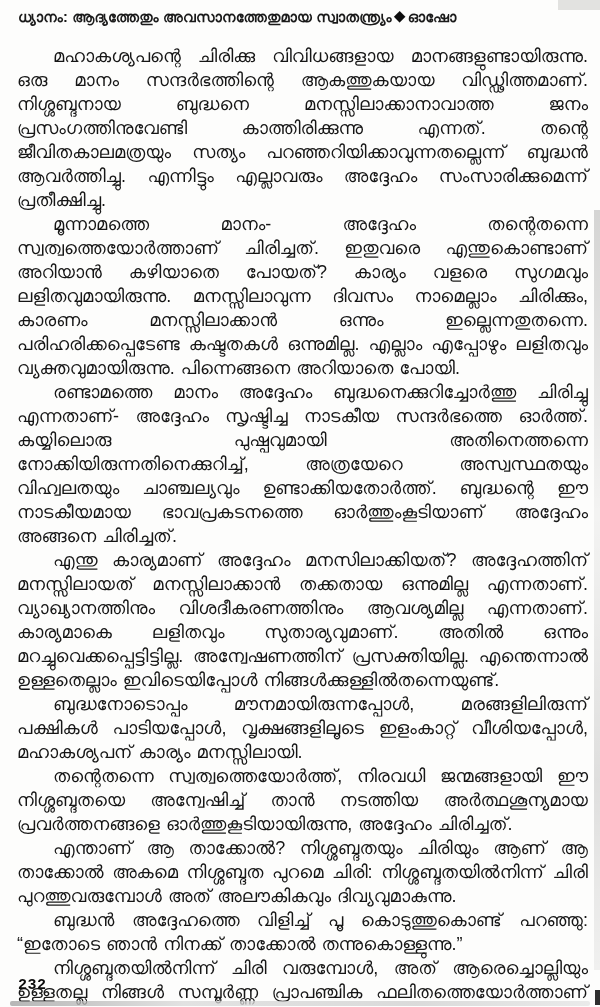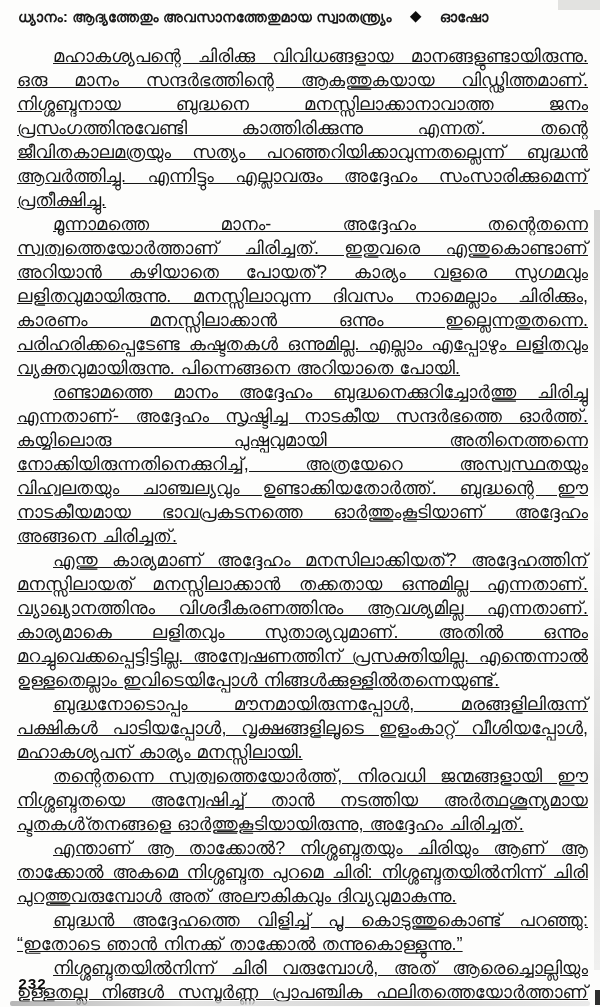--- a/index.html
+++ b/index.html
@@ -22,21 +22,21 @@
     top: 9px;
     left: 18px;
     right: 10px;
     font-size: 14.5px;
     font-weight: 700;
     letter-spacing: 0.2px;
     white-space: nowrap;
     color: #1a1a1a;
     display: flex;
     align-items: center;
-    gap: 18px;
+    gap: 2px;
   }
   .running-header .diamond {
     font-size: 15px;
     line-height: 1;
     transform: translateY(-1px);
     color: #0d0d0d;
   }
   .body-text {
     position: absolute;
     top: 44px;
@@ -44,21 +44,20 @@
     width: 571px;
     font-size: 18px;
     line-height: 24px;
     text-align: justify;
     color: #161616;
     word-spacing: 1px;
   }
   .body-text p {
     margin: 0;
     text-indent: 36px;
-    text-decoration: underline;
   }
   .page-number {
     position: absolute;
     left: 18px;
     top: 977px;
     font-size: 15px;
     font-weight: 700;
     letter-spacing: 0.5px;
     color: #0c0c0c;
     font-family: Liberation Mono, monospace;
@@ -110,21 +109,21 @@
     <span class="diamond">◆</span>
     <span>ഓഷോ</span>
   </div>
 
   <div class="body-text">
     <p>മഹാകശ്യപന്റെ ചിരിക്കു വിവിധങ്ങളായ മാനങ്ങളുണ്ടായിരുന്നു. ഒരു മാനം സന്ദർഭത്തിന്റെ ആകത്തുകയായ വിഡ്ഢിത്തമാണ്. നിശ്ശബ്ദനായ ബുദ്ധനെ മനസ്സിലാക്കാനാവാത്ത ജനം പ്രസംഗത്തിനുവേണ്ടി കാത്തിരിക്കുന്നു എന്നത്. തന്റെ ജീവിതകാലമത്രയും സത്യം പറഞ്ഞറിയിക്കാവുന്നതല്ലെന്ന് ബുദ്ധൻ ആവർത്തിച്ചു. എന്നിട്ടും എല്ലാവരും അദ്ദേഹം സംസാരിക്കുമെന്ന് പ്രതീക്ഷിച്ചു.</p>
     <p>മൂന്നാമത്തെ മാനം- അദ്ദേഹം തന്റെതന്നെ സ്വത്വത്തെയോർത്താണ് ചിരിച്ചത്. ഇതുവരെ എന്തുകൊണ്ടാണ് അറിയാൻ കഴിയാതെ പോയത്? കാര്യം വളരെ സുഗമവും ലളിതവുമായിരുന്നു. മനസ്സിലാവുന്ന ദിവസം നാമെല്ലാം ചിരിക്കും, കാരണം മനസ്സിലാക്കാൻ ഒന്നും ഇല്ലെന്നതുതന്നെ. പരിഹരിക്കപ്പെടേണ്ട കഷ്ടതകൾ ഒന്നുമില്ല. എല്ലാം എപ്പോഴും ലളിതവും വ്യക്തവുമായിരുന്നു. പിന്നെങ്ങനെ അറിയാതെ പോയി.</p>
     <p>രണ്ടാമത്തെ മാനം അദ്ദേഹം ബുദ്ധനെക്കുറിച്ചോർത്തു ചിരിച്ചു എന്നതാണ്- അദ്ദേഹം സൃഷ്ടിച്ച നാടകീയ സന്ദർഭത്തെ ഓർത്ത്. കയ്യിലൊരു പുഷ്പവുമായി അതിനെത്തന്നെ നോക്കിയിരുന്നതിനെക്കുറിച്ച്, അത്രയേറെ അസ്വസ്ഥതയും വിഹ്വലതയും ചാഞ്ചല്യവും ഉണ്ടാക്കിയതോർത്ത്. ബുദ്ധന്റെ ഈ നാടകീയമായ ഭാവപ്രകടനത്തെ ഓർത്തുംകൂടിയാണ് അദ്ദേഹം അങ്ങനെ ചിരിച്ചത്.</p>
     <p>എന്തു കാര്യമാണ് അദ്ദേഹം മനസിലാക്കിയത്? അദ്ദേഹത്തിന് മനസ്സിലായത് മനസ്സിലാക്കാൻ തക്കതായ ഒന്നുമില്ല എന്നതാണ്. വ്യാഖ്യാനത്തിനും വിശദീകരണത്തിനും ആവശ്യമില്ല എന്നതാണ്. കാര്യമാകെ ലളിതവും സുതാര്യവുമാണ്. അതിൽ ഒന്നും മറച്ചുവെക്കപ്പെട്ടിട്ടില്ല. അന്വേഷണത്തിന് പ്രസക്തിയില്ല. എന്തെന്നാൽ ഉള്ളതെല്ലാം ഇവിടെയിപ്പോൾ നിങ്ങൾക്കുള്ളിൽതന്നെയുണ്ട്.</p>
     <p>ബുദ്ധനോടൊപ്പം മൗനമായിരുന്നപ്പോൾ, മരങ്ങളിലിരുന്ന് പക്ഷികൾ പാടിയപ്പോൾ, വൃക്ഷങ്ങളിലൂടെ ഇളംകാറ്റ് വീശിയപ്പോൾ, മഹാകശ്യപന് കാര്യം മനസ്സിലായി.</p>
-    <p>തന്റെതന്നെ സ്വത്വത്തെയോർത്ത്, നിരവധി ജന്മങ്ങളായി ഈ നിശ്ശബ്ദതയെ അന്വേഷിച്ച് താൻ നടത്തിയ അർത്ഥശൂന്യമായ പ്ടതകൾ്തനങ്ങളെ ഓർത്തുകൂടിയായിരുന്നു, അദ്ദേഹം ചിരിച്ചത്.</p>
+    <p>തന്റെതന്നെ സ്വത്വത്തെയോർത്ത്, നിരവധി ജന്മങ്ങളായി ഈ നിശ്ശബ്ദതയെ അന്വേഷിച്ച് താൻ നടത്തിയ അർത്ഥശൂന്യമായ പ്രവർത്തനങ്ങളെ ഓർത്തുകൂടിയായിരുന്നു, അദ്ദേഹം ചിരിച്ചത്.</p>
     <p>എന്താണ് ആ താക്കോൽ? നിശ്ശബ്ദതയും ചിരിയും ആണ് ആ താക്കോൽ അകമെ നിശ്ശബ്ദത പുറമെ ചിരി: നിശ്ശബ്ദതയിൽനിന്ന് ചിരി പുറത്തുവരുമ്പോൾ അത് അലൗകികവും ദിവ്യവുമാകുന്നു.</p>
     <p>ബുദ്ധൻ അദ്ദേഹത്തെ വിളിച്ച് പൂ കൊടുത്തുകൊണ്ട് പറഞ്ഞു: “ഇതോടെ ഞാൻ നിനക്ക് താക്കോൽ തന്നുകൊള്ളുന്നു.”</p>
     <p>നിശ്ശബ്ദതയിൽനിന്ന് ചിരി വരുമ്പോൾ, അത് ആരെച്ചൊല്ലിയും ഉള്ളതല്ല നിങ്ങൾ സമ്പൂർണ്ണ പ്രാപഞ്ചിക ഫലിതത്തെയോർത്താണ് ചിരിക്കുന്നത്. അത് യഥാർത്ഥത്തിൽ ഫലിതംതന്നെയാണുതാനും. അതുകൊണ്ടാണ് ഞാൻ നിങ്ങളോട് ഫലിതങ്ങൾ പറഞ്ഞുകൊണ്ടിരിക്കുന്നത്. കാരണം ഏത് വിശുദ്ധഗ്രന്ഥത്തെക്കാളുമധികം അകക്കാമ്പുള്ളവയാണ് ഫലിതങ്ങൾ. ഇതൊരു തമാശയാവുന്നത് എല്ലാം നിങ്ങളുടെ ഉള്ളിലുണ്ടായിരുന്നിട്ടും, നിങ്ങൾ എല്ലായിടത്തും ഫലിതങ്ങൾ തിരഞ്ഞുകൊണ്ടിരിക്കുന്നു എന്നതുകൊണ്ടാണ്. ഇതിലുമപ്പുറം തമാശ</p>
   </div>
 
   <div class="page-number">232</div>
 
   <div class="scan-edge-shadow"></div>
   <div class="scan-patch-topright"></div>
   <div class="scan-band-bottom"></div>

